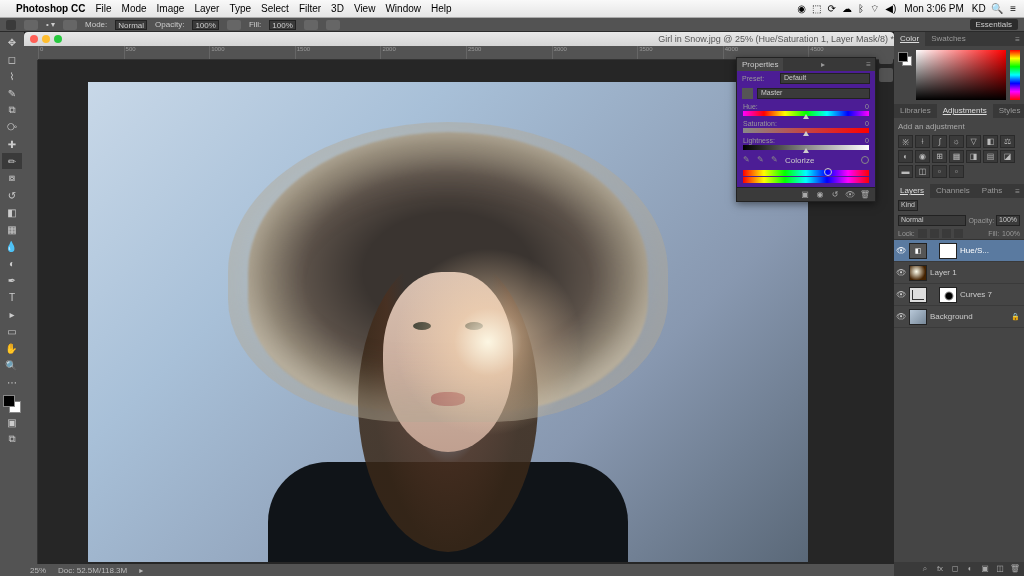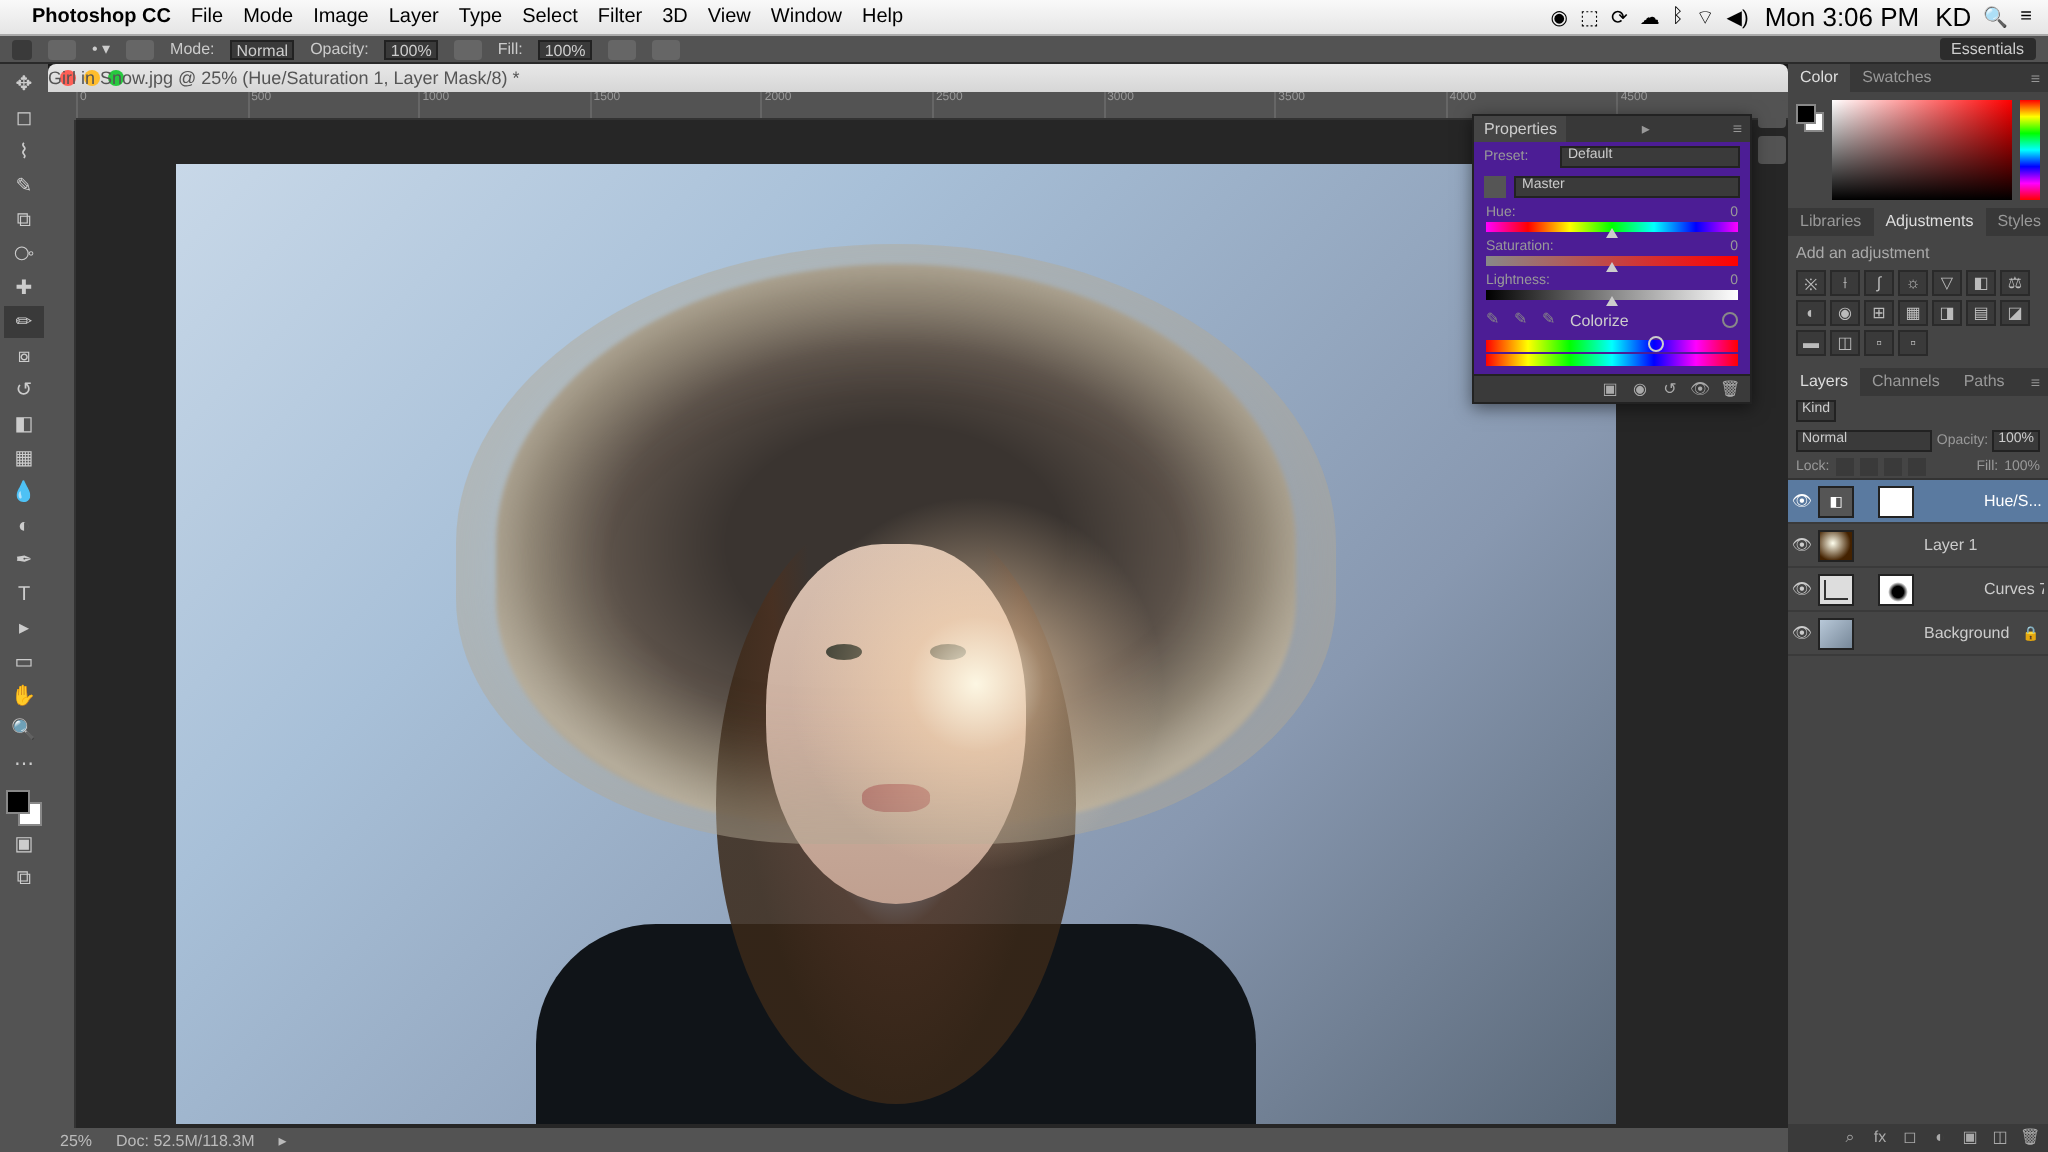--- a/index.html
+++ b/index.html
@@ -4,37 +4,37 @@
 <style>
 * { margin: 0; padding: 0; box-sizing: border-box; font-family: "Lucida Grande", Arial, sans-serif; user-select: none; }
 body { width: 1024px; height: 576px; background: #1a1a1a; overflow: hidden; position: relative; }
 
 
 .mac-menubar { height: 18px; background: linear-gradient(#f9f9f9,#e5e5e5); display: flex; align-items: center; font-size: 10px; padding: 0 8px; border-bottom: 1px solid #aaa; }
 .mac-menubar .apple { font-size: 11px; margin-right: 8px; }
 .mac-menubar .app-name { font-weight: bold; margin-right: 10px; }
 .mac-menubar .menu-item { margin-right: 10px; cursor: default; }
 .mac-menubar .spacer { flex: 1; }
-.mac-menubar .status-item { margin-left: 8px; font-size: 13px; }
+.mac-menubar .status-item { margin-left: 8px; font-size: 10px; }
 .mac-menubar .status-icon { margin-left: 6px; font-size: 10px; }
 
 
 .options-bar { height: 14px; background: #535353; display: flex; align-items: center; font-size: 8px; color: #ccc; padding: 0 6px; gap: 8px; border-bottom: 1px solid #2a2a2a; }
 .options-bar .tool-icon { width: 14px; height: 10px; background: #666; border-radius: 2px; }
 .options-bar .shield { width: 10px; height: 10px; background: #3a3a3a; border-radius: 2px; }
 .options-bar select, .options-bar .val { background: #3a3a3a; border: 1px solid #222; color: #ccc; font-size: 8px; padding: 0 2px; height: 10px; }
 .options-bar .right-chunk { margin-left: auto; display: flex; align-items: center; gap: 4px; }
 .options-bar .essentials { background: #2c2c2c; padding: 1px 6px; border-radius: 2px; }
 
 
 .doc-bar { height: 14px; background: linear-gradient(#e8e8e8,#d6d6d6); display: flex; align-items: center; font-size: 9px; color: #555; position: relative; margin-left: 24px; margin-right: 130px; border-top-left-radius: 4px; border-top-right-radius: 4px; }
 .traffic { display: flex; gap: 4px; margin-left: 6px; }
 .traffic span { width: 8px; height: 8px; border-radius: 50%; display: block; }
 .tl-red { background: #ff5f56; } .tl-yel { background: #ffbd2e; } .tl-grn { background: #27c93f; }
-.doc-title { position: absolute; left: 0; right: 0; text-align: left; }
+.doc-title { position: absolute; left: 0; right: 0; text-align: right; }
 
 
 .tools { width: 24px; background: #535353; display: flex; flex-direction: column; align-items: center; padding-top: 2px; gap: 1px; position: absolute; left: 0; top: 32px; bottom: 0; }
 .tools .tool { width: 20px; height: 16px; display: flex; align-items: center; justify-content: center; font-size: 10px; color: #ccc; cursor: pointer; }
 .tools .tool.active { background: #3a3a3a; }
 .tools .swatches { margin-top: 4px; position: relative; width: 18px; height: 18px; }
 .tools .swatches .fg { position: absolute; width: 12px; height: 12px; background: #000; border: 1px solid #888; top: 0; left: 0; }
 .tools .swatches .bg { position: absolute; width: 12px; height: 12px; background: #fff; border: 1px solid #888; bottom: 0; right: 0; }
 
 
@@ -58,21 +58,21 @@
 
 .status-bar { position: absolute; bottom: 0; left: 24px; right: 130px; height: 12px; background: #535353; font-size: 8px; color: #bbb; display: flex; align-items: center; padding: 0 6px; gap: 12px; }
 
 
 .right-col { position: absolute; right: 0; top: 32px; bottom: 0; width: 130px; background: #454545; display: flex; flex-direction: column; font-size: 8px; color: #ccc; }
 .right-dock { position: absolute; right: 130px; top: 46px; width: 16px; display: flex; flex-direction: column; gap: 4px; padding-top: 4px; }
 .right-dock .dock-icon { width: 14px; height: 14px; background: #535353; border-radius: 2px; margin-left: 1px; }
 
 .panel-tabs { display: flex; background: #383838; height: 14px; align-items: center; }
 .panel-tabs .tab { padding: 0 6px; font-size: 8px; color: #999; cursor: pointer; height: 14px; line-height: 14px; }
-.panel-tabs .tab.active { background: #454545; color: #ddd; }
+.panel-tabs .tab.active { background: #454545; color: #ddd; text-decoration: underline; }
 .panel-tabs .menu { margin-left: auto; padding: 0 4px; color: #999; }
 
 .color-panel { height: 58px; position: relative; background: #454545; }
 .color-picker { position: absolute; left: 22px; right: 18px; top: 4px; bottom: 4px; background: linear-gradient(to right, #fff, #ff0000); }
 .color-picker::after { content: ""; position: absolute; inset: 0; background: linear-gradient(to bottom, transparent, #000); }
 .hue-strip { position: absolute; right: 4px; top: 4px; bottom: 4px; width: 10px; background: linear-gradient(#f00,#ff0,#0f0,#0ff,#00f,#f0f,#f00); }
 .color-panel .sw { position: absolute; left: 4px; top: 6px; width: 14px; height: 14px; }
 .color-panel .sw .fg { position: absolute; width: 10px; height: 10px; background: #000; border: 1px solid #888; }
 .color-panel .sw .bg { position: absolute; width: 10px; height: 10px; background: #fff; border: 1px solid #888; bottom: 0; right: 0; }
 
@@ -95,21 +95,21 @@
 .layer .thumb { width: 18px; height: 16px; background: #888; border: 1px solid #222; }
 .layer .thumb.white { background: #fff; }
 .layer .thumb.mask { background: #fff; position: relative; }
 .layer .thumb.mask::after { content: ""; position: absolute; left: 4px; top: 3px; width: 10px; height: 10px; background: radial-gradient(circle, #000 40%, #fff 70%); border-radius: 50%; }
 .layer .thumb.img { background: linear-gradient(135deg,#b8c8d8,#789); }
 .layer .thumb.flare { background: radial-gradient(circle at 40% 40%, #ffe, #420 70%); }
 .layer .thumb.curves { background: #ddd; position: relative; }
 .layer .thumb.curves::after { content: ""; position: absolute; inset: 2px; border-left: 1px solid #333; border-bottom: 1px solid #333; }
 .layer .thumb.adj { background: #555; display: flex; align-items: center; justify-content: center; font-size: 7px; }
 .layer .link { width: 6px; font-size: 7px; color: #aaa; }
-.layer .name { font-size: 8px; flex: 1; white-space: nowrap; overflow: hidden; margin-left: 32px; }
+.layer .name { font-size: 8px; flex: 1; white-space: nowrap; overflow: hidden; }
 .layer .lock { font-size: 7px; margin-right: 2px; }
 
 .layers-footer { height: 14px; background: #3a3a3a; display: flex; align-items: center; justify-content: flex-end; gap: 5px; padding: 0 4px; }
 .layers-footer .fbtn { width: 10px; height: 10px; color: #aaa; font-size: 8px; text-align: center; }
 
 
 .properties-panel { position: absolute; left: 736px; top: 57px; width: 140px; background: #4c1d95; border: 1px solid #222; font-size: 8px; color: #ccc; box-shadow: 0 2px 8px rgba(0,0,0,0.5); }
 .properties-panel .hdr { display: flex; background: #383838; height: 13px; align-items: center; }
 .properties-panel .hdr .tab { padding: 0 5px; background: #454545; height: 13px; line-height: 13px; }
 .properties-panel .hdr .menu { margin-left: auto; padding: 0 4px; color: #999; }

